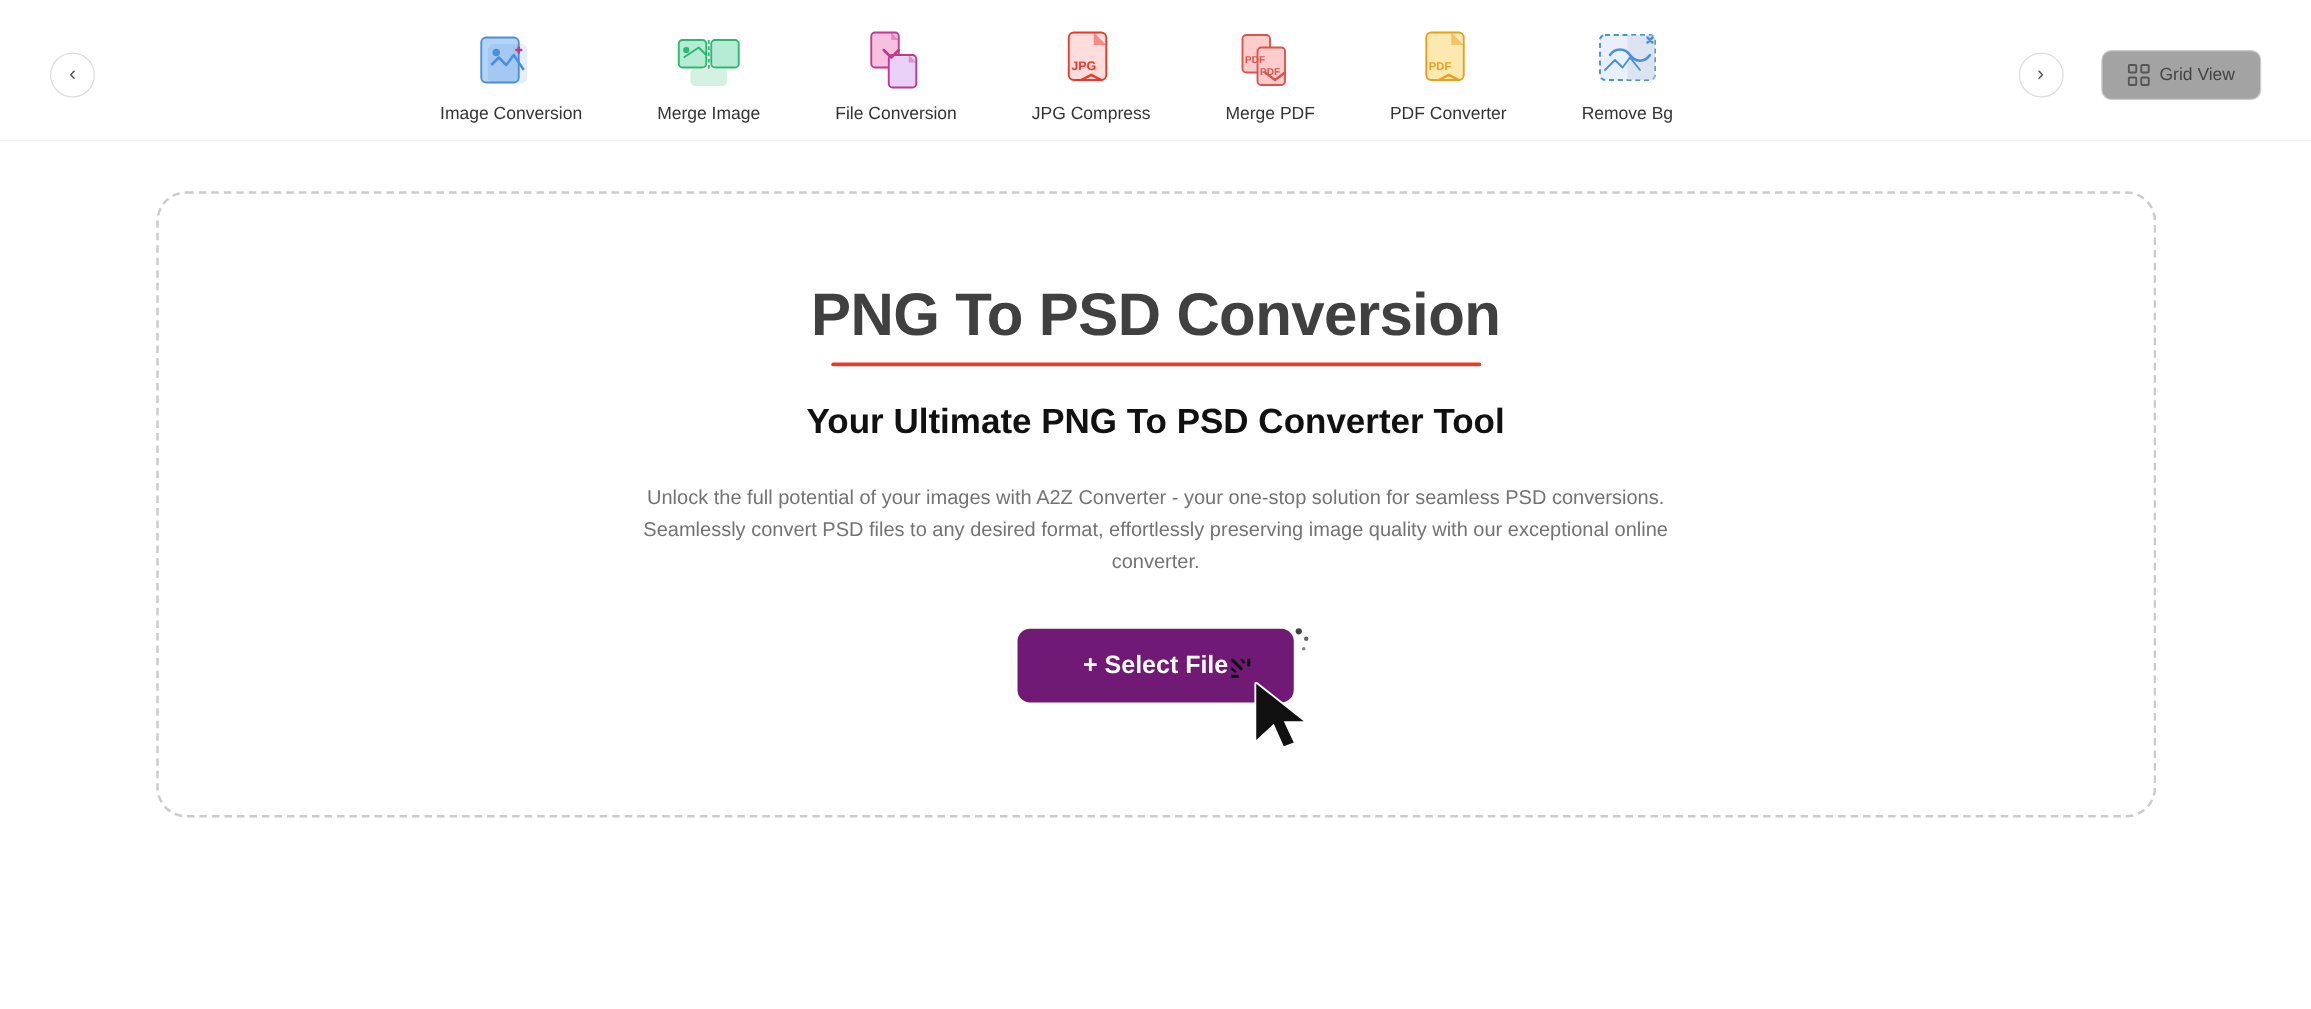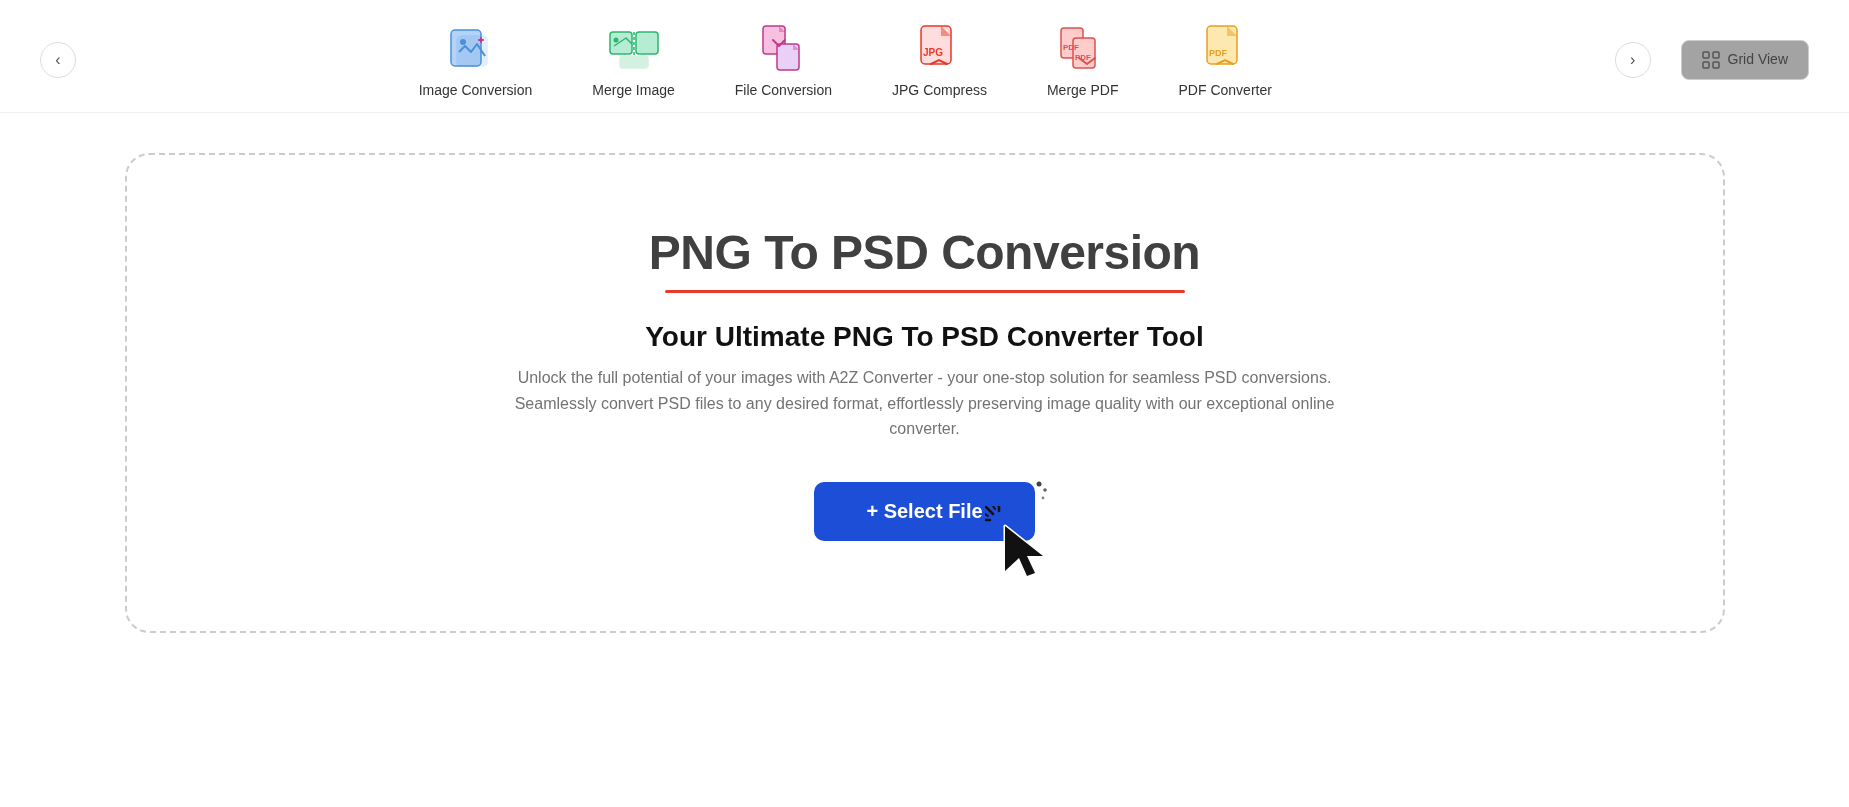--- a/index.html
+++ b/index.html
@@ -107,31 +107,31 @@
       width: 520px;
       height: 3px;
       background: #e8392a;
       margin: 0 auto 28px auto;
       border-radius: 2px;
     }
     .card-subtitle {
       font-size: 28px;
       font-weight: 700;
       color: #111;
-      margin-bottom: 12px;
+      margin-bottom: 33px;
     }
     .card-description {
       font-size: 16px;
       color: #737373;
       max-width: 860px;
       line-height: 1.6;
       margin-bottom: 40px;
     }
     .select-file-btn {
-      background: #1d4ed8;
+      background: #701a75;
       color: #fff;
       border: none;
       border-radius: 10px;
       padding: 18px 52px;
       font-size: 20px;
       font-weight: 600;
       cursor: pointer;
       display: flex;
       align-items: center;
       gap: 10px;
@@ -242,20 +242,32 @@
         <svg width="52" height="52" viewBox="0 0 52 52" fill="none" xmlns="http://www.w3.org/2000/svg">
           <rect x="8" y="4" width="30" height="38" rx="4" fill="#fde8b0" stroke="#e8a020" stroke-width="1.5"></rect>
           <path d="M28 4 L38 14 L28 14 Z" fill="#e8a020" opacity="0.5"></path>
           <text x="10" y="34" font-size="9" font-weight="bold" fill="#e8a020" font-family="Arial">PDF</text>
           <path d="M18 42 L26 38 L34 42" stroke="#e8a020" stroke-width="2" fill="none" stroke-linecap="round"></path>
         </svg>
       </div>
       <span class="nav-item-label">PDF Converter</span>
     </div>
 
+    <div class="nav-item">
+      <div class="nav-item-icon">
+        <svg width="52" height="52" viewBox="0 0 52 52" fill="none" xmlns="http://www.w3.org/2000/svg">
+          <rect x="4" y="6" width="44" height="36" rx="4" fill="#e8f0fe" stroke="#4a90d9" stroke-width="1.5" stroke-dasharray="4,3"></rect>
+          <rect x="26" y="6" width="22" height="36" rx="0" fill="#d0d8e8" opacity="0.5"></rect>
+          <path d="M12 22 C16 16 24 16 28 22 C32 28 40 28 44 22" stroke="#4a90d9" stroke-width="2" fill="none" stroke-linecap="round"></path>
+          <path d="M8 34 L16 26 L22 32 L28 24 L36 34" stroke="#4a90d9" stroke-width="1.5" fill="none" stroke-linecap="round" stroke-linejoin="round"></path>
+          <path d="M42 8 L46 12 M46 8 L42 12" stroke="#4a90d9" stroke-width="2" stroke-linecap="round"></path>
+        </svg>
+      </div>
+      <span class="nav-item-label">Remove Bg</span>
+    </div>
 
   </div>
 
   <div class="nav-arrow">
     <span>›</span>
   </div>
 
   <div style="width:30px"></div>
 
   <button class="grid-view-btn">

